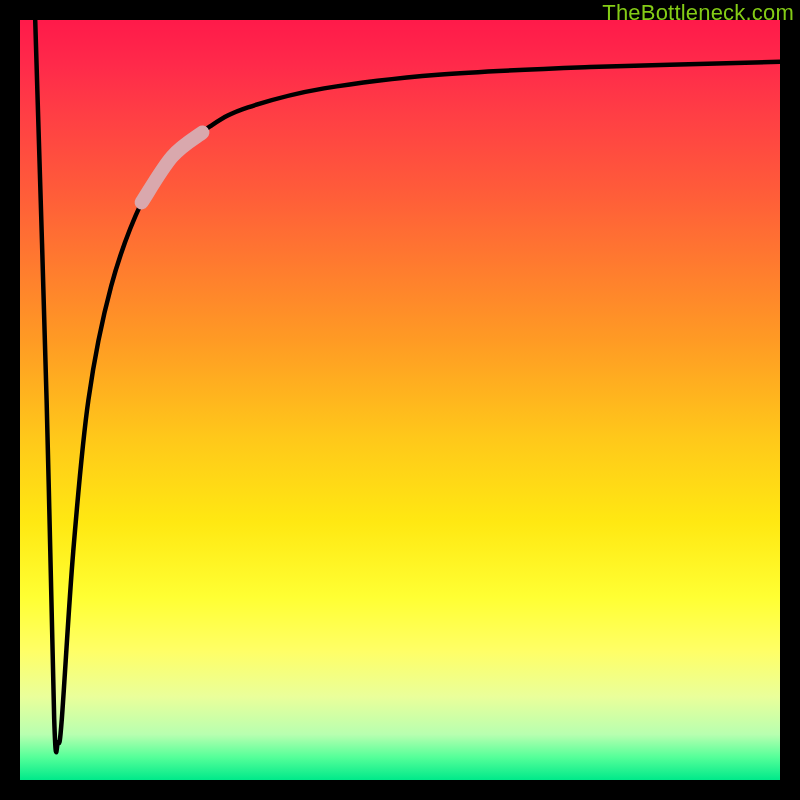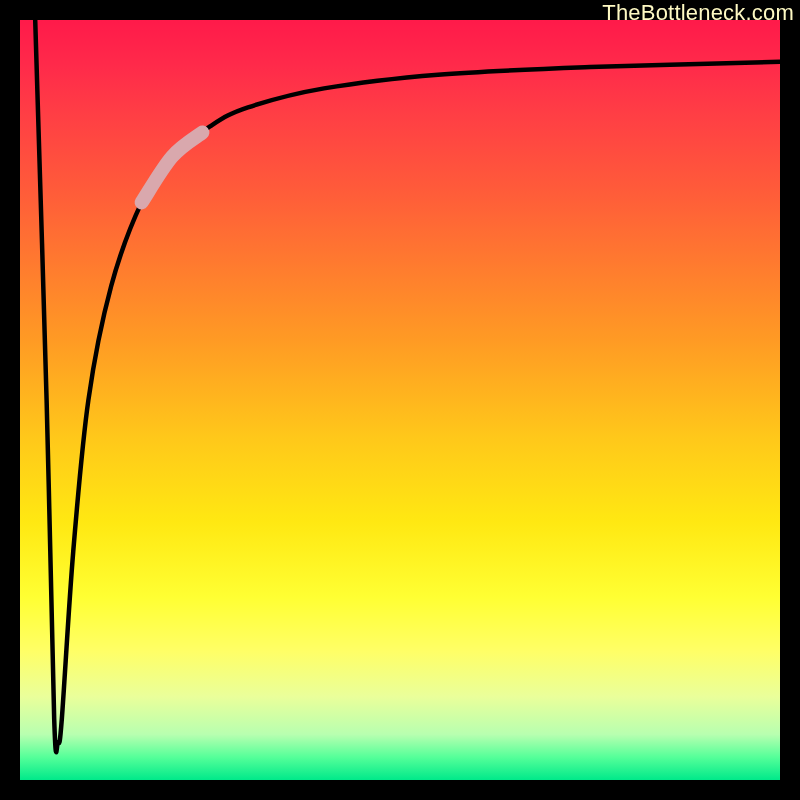--- a/index.html
+++ b/index.html
@@ -44,21 +44,21 @@
     position: absolute;
     left: 0;
     top: 0;
     width: 760px;
     height: 760px;
   }
   .attribution {
     position: absolute;
     top: 0px;
     right: 6px;
-    color: #fef9c3;
+    color: #84cc16;
     font-size: 22px;
     letter-spacing: 0.2px;
     font-weight: 400;
     user-select: none;
   }
 </style>
 </head>
 <body>
 
 <div class="chart-frame">

